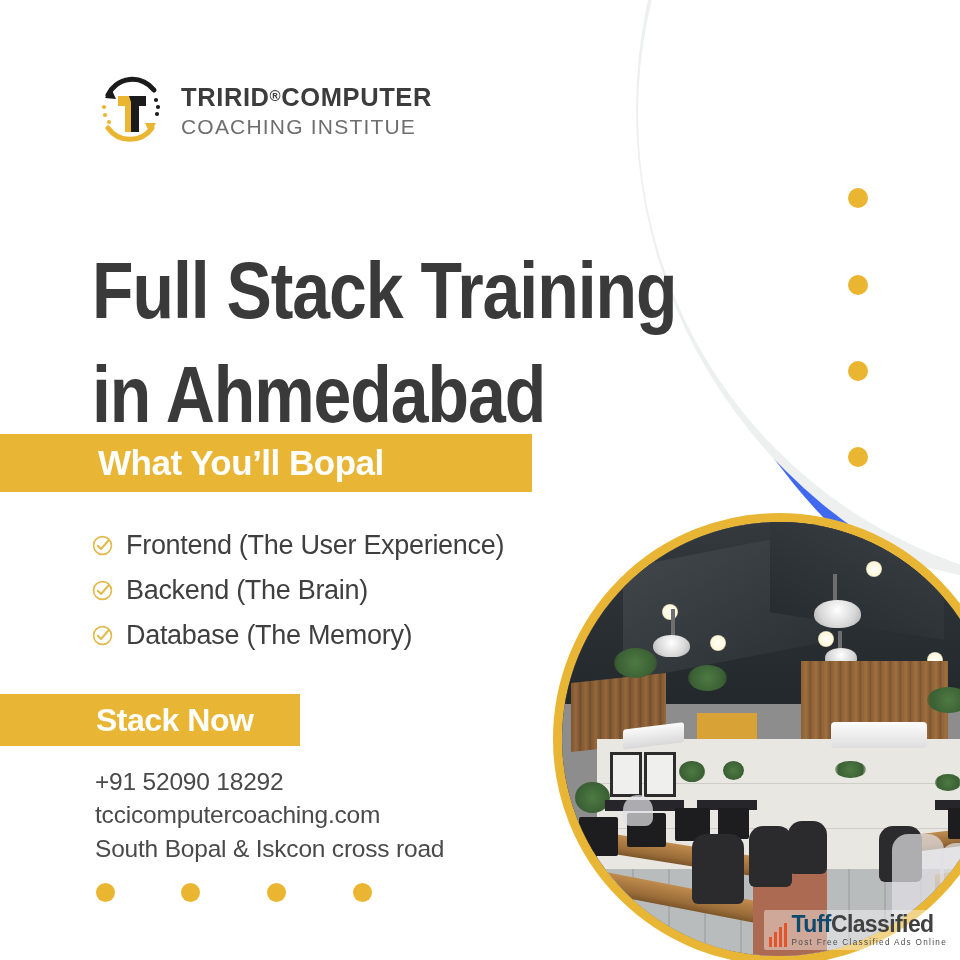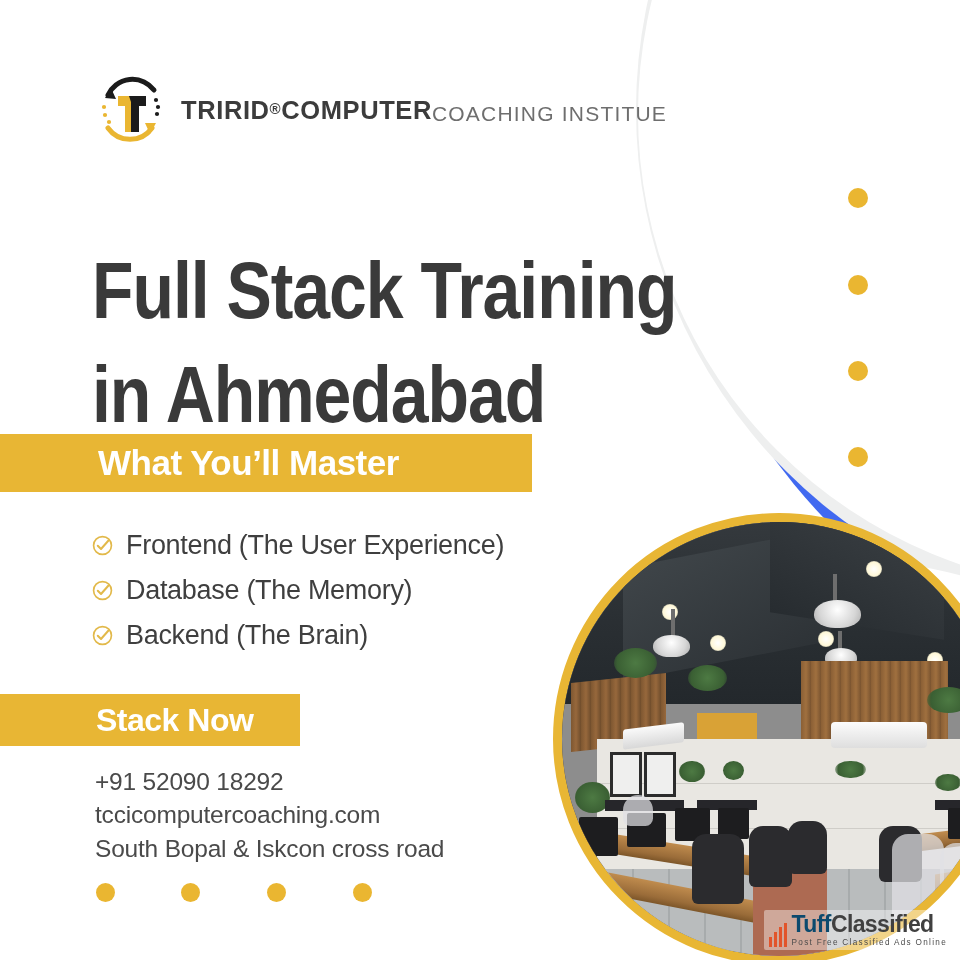--- a/index.html
+++ b/index.html
@@ -84,21 +84,21 @@
     align-items: center;
     gap: 13px;
   }
   .logo-mark {
     width: 74px;
     height: 70px;
     flex: none;
   }
   .logo-text {
     display: flex;
-    flex-direction: row;
+    flex-direction: column;
     line-height: 1.0;
   }
   .logo-line1 {
     font-size: 25.5px;
     font-weight: bold;
     letter-spacing: 0.6px;
     color: #3c3c3c;
     white-space: nowrap;
   }
   .logo-line1 .reg {
@@ -390,44 +390,44 @@
       <div class="logo-line2">COACHING INSTITUE</div>
     </div>
   </div>
 
   <h1 class="headline">
     <span class="hl-line">Full Stack Training</span>
     <span class="hl-line">in Ahmedabad</span>
   </h1>
 
   <div class="banner banner-master">
-    <span>What You’ll Master</span>
+    <span>What You’ll Bopal</span>
   </div>
 
   <div class="features">
     <div class="feature-item">
       <svg class="check-icon" viewBox="0 0 24 24">
         <circle cx="12" cy="12" r="10.2" fill="none" stroke="#e2b94a" stroke-width="1.9"></circle>
         <path d="M6.6 12.3 L10.3 16 L18.6 6.6" fill="none" stroke="#e2b94a" stroke-width="2.3" stroke-linecap="round" stroke-linejoin="round"></path>
       </svg>
       <span>Frontend (The User Experience)</span>
     </div>
     <div class="feature-item">
       <svg class="check-icon" viewBox="0 0 24 24">
         <circle cx="12" cy="12" r="10.2" fill="none" stroke="#e2b94a" stroke-width="1.9"></circle>
         <path d="M6.6 12.3 L10.3 16 L18.6 6.6" fill="none" stroke="#e2b94a" stroke-width="2.3" stroke-linecap="round" stroke-linejoin="round"></path>
       </svg>
-      <span>Database (The Memory)</span>
+      <span>Backend (The Brain)</span>
     </div>
     <div class="feature-item">
       <svg class="check-icon" viewBox="0 0 24 24">
         <circle cx="12" cy="12" r="10.2" fill="none" stroke="#e2b94a" stroke-width="1.9"></circle>
         <path d="M6.6 12.3 L10.3 16 L18.6 6.6" fill="none" stroke="#e2b94a" stroke-width="2.3" stroke-linecap="round" stroke-linejoin="round"></path>
       </svg>
-      <span>Backend (The Brain)</span>
+      <span>Database (The Memory)</span>
     </div>
   </div>
 
   <div class="banner banner-join">
     <span>Stack Now</span>
   </div>
 
   <div class="contact">
     <span>+91 52090 18292</span>
     <span>tccicomputercoaching.com</span>

